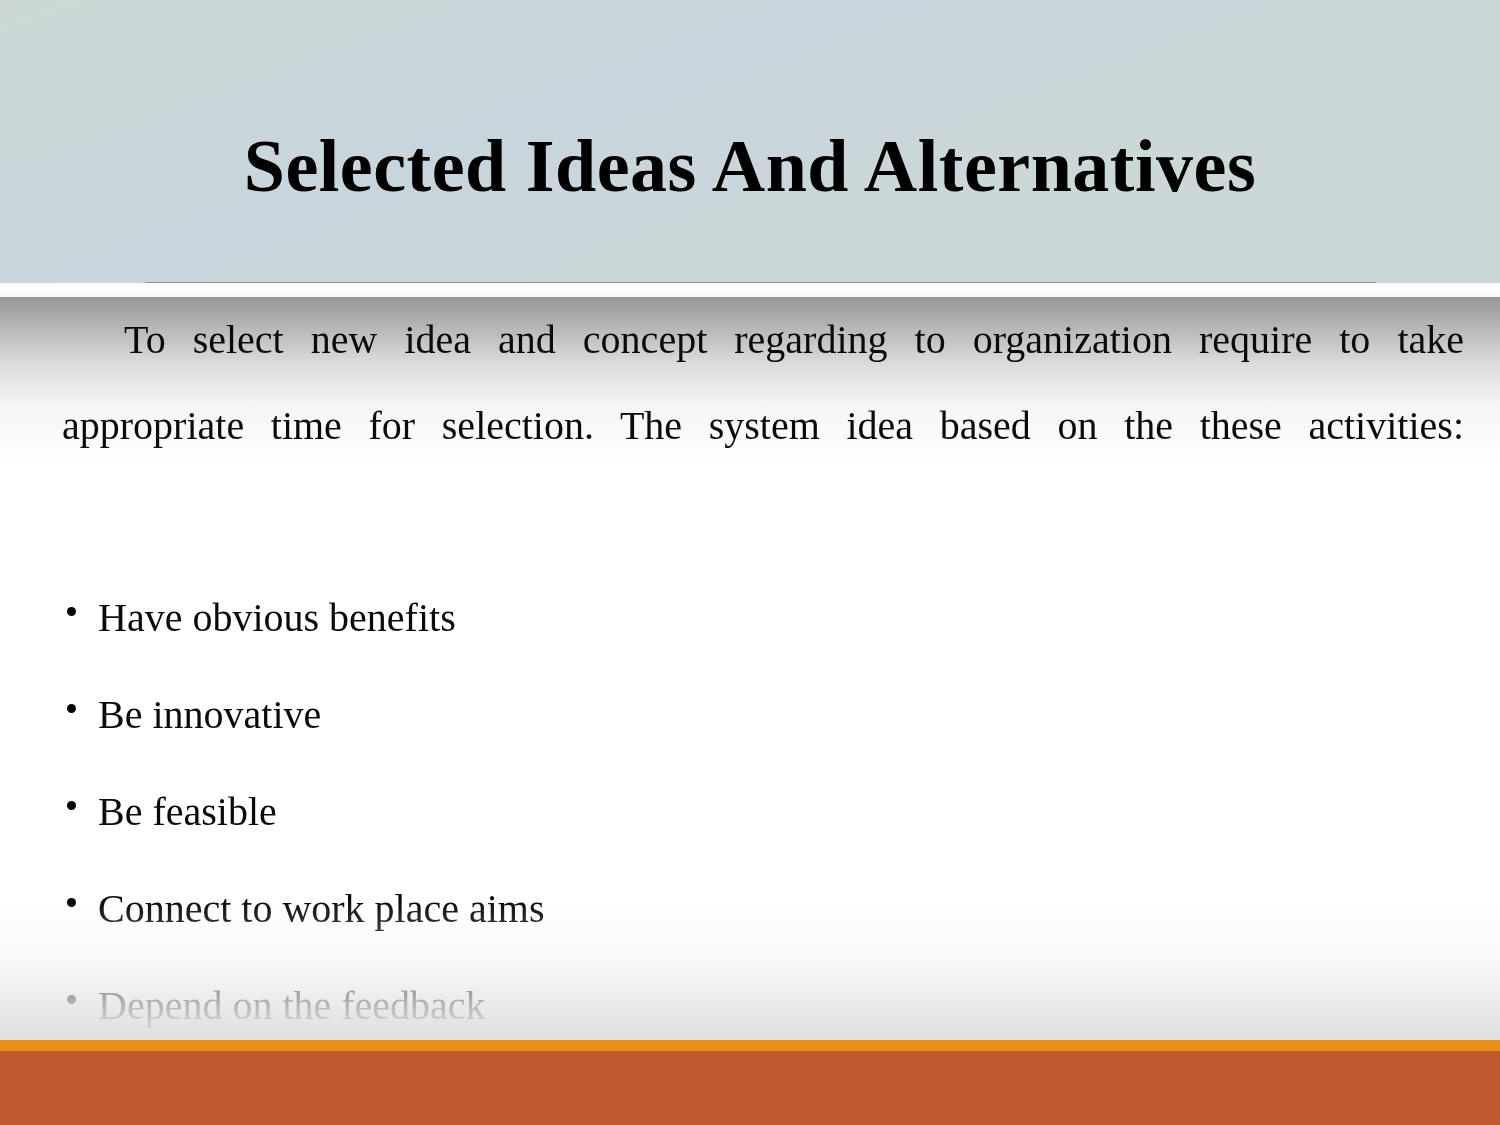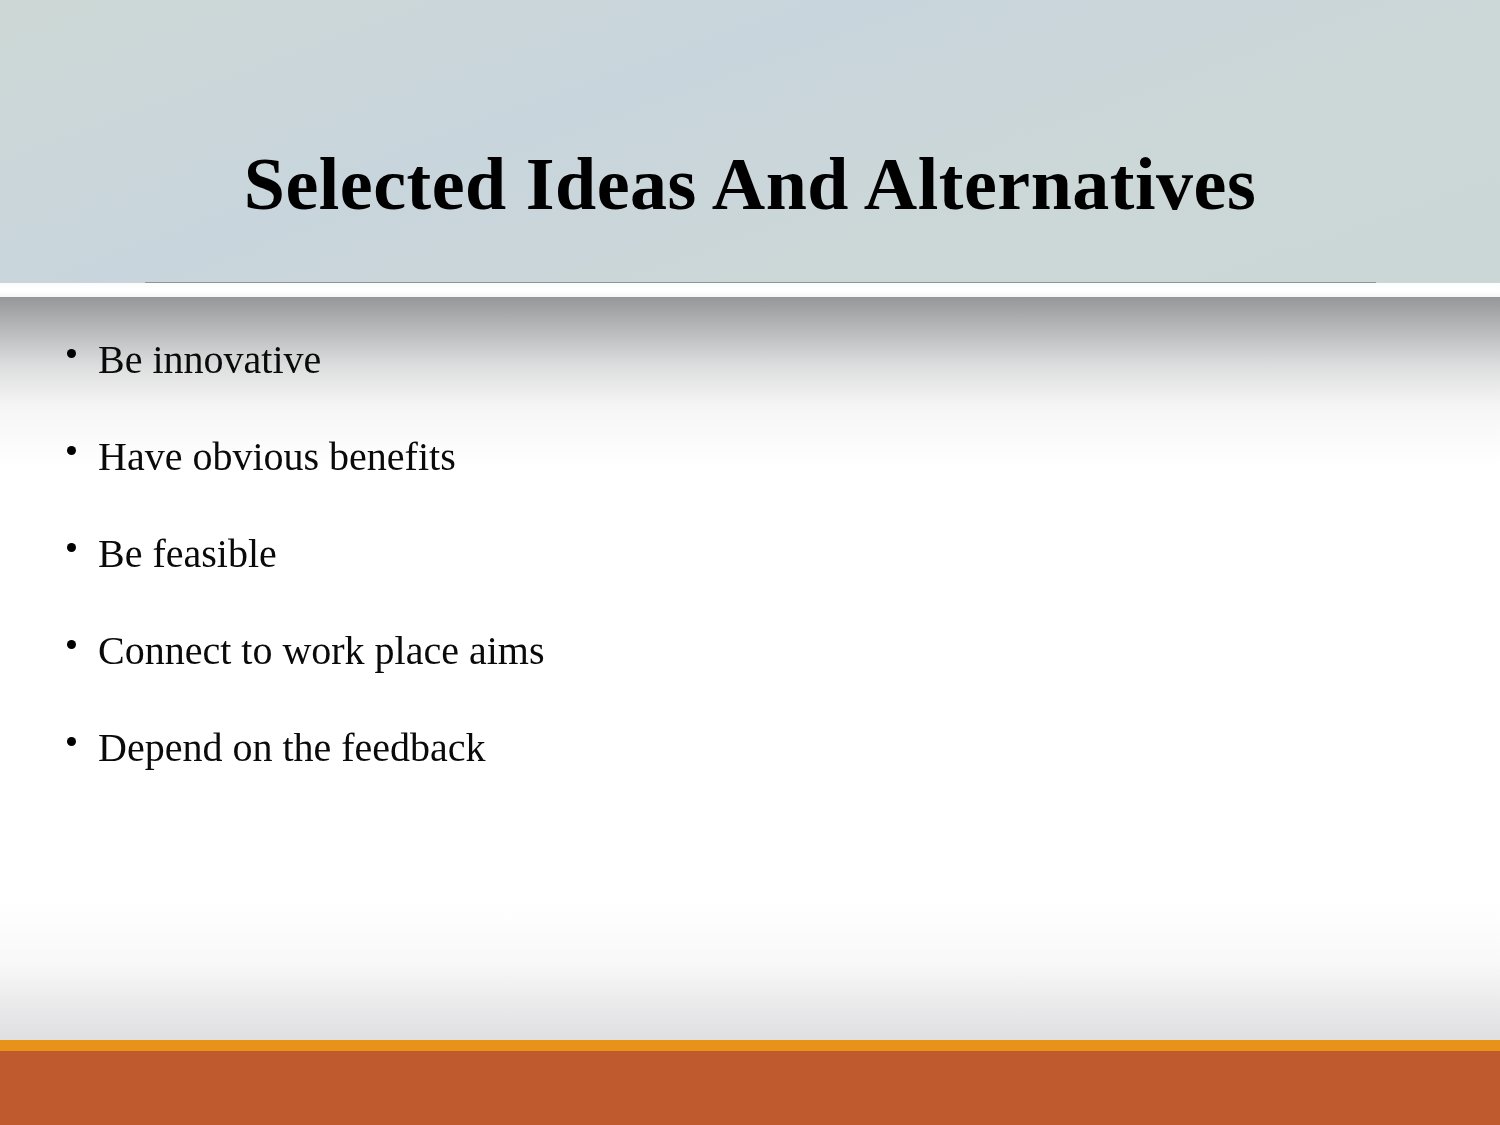--- a/index.html
+++ b/index.html
@@ -25,21 +25,21 @@
     left: 0;
     top: 0;
     width: 1500px;
     height: 283px;
     background: linear-gradient(160deg, #cdd8d6 0%, #c8d5dc 38%, #ccd7d7 70%, #cbd6d6 100%);
   }
 
   .title {
     position: absolute;
     left: 0;
-    top: 140px;
+    top: 122px;
     width: 1500px;
     text-align: center;
     font-family: "Liberation Serif", "DejaVu Serif", serif;
     font-weight: bold;
     font-size: 74px;
     line-height: 88px;
     color: #000000;
     letter-spacing: 0.5px;
     white-space: nowrap;
   }
@@ -181,29 +181,30 @@
   <div class="header-band"></div>
 
   <div class="title">Selected Ideas And Alternatives</div>
 
   <div class="title-rule"></div>
   <div class="header-lip"></div>
   <div class="grey-veil"></div>
 
   <div class="content">
 
+    <p class="intro">To select new idea and concept regarding to organization require to take appropriate time for selection. The system idea based on the these activities:</p>
 
     <ul class="bullet-list">
       <li class="bullet-item">
         <span class="bullet-dot"></span>
+        <span>Have obvious benefits</span>
+      </li>
+      <li class="bullet-item">
+        <span class="bullet-dot"></span>
         <span>Be innovative</span>
-      </li>
-      <li class="bullet-item">
-        <span class="bullet-dot"></span>
-        <span>Have obvious benefits</span>
       </li>
       <li class="bullet-item">
         <span class="bullet-dot"></span>
         <span>Be feasible</span>
       </li>
       <li class="bullet-item">
         <span class="bullet-dot"></span>
         <span>Connect to work place aims</span>
       </li>
       <li class="bullet-item">

